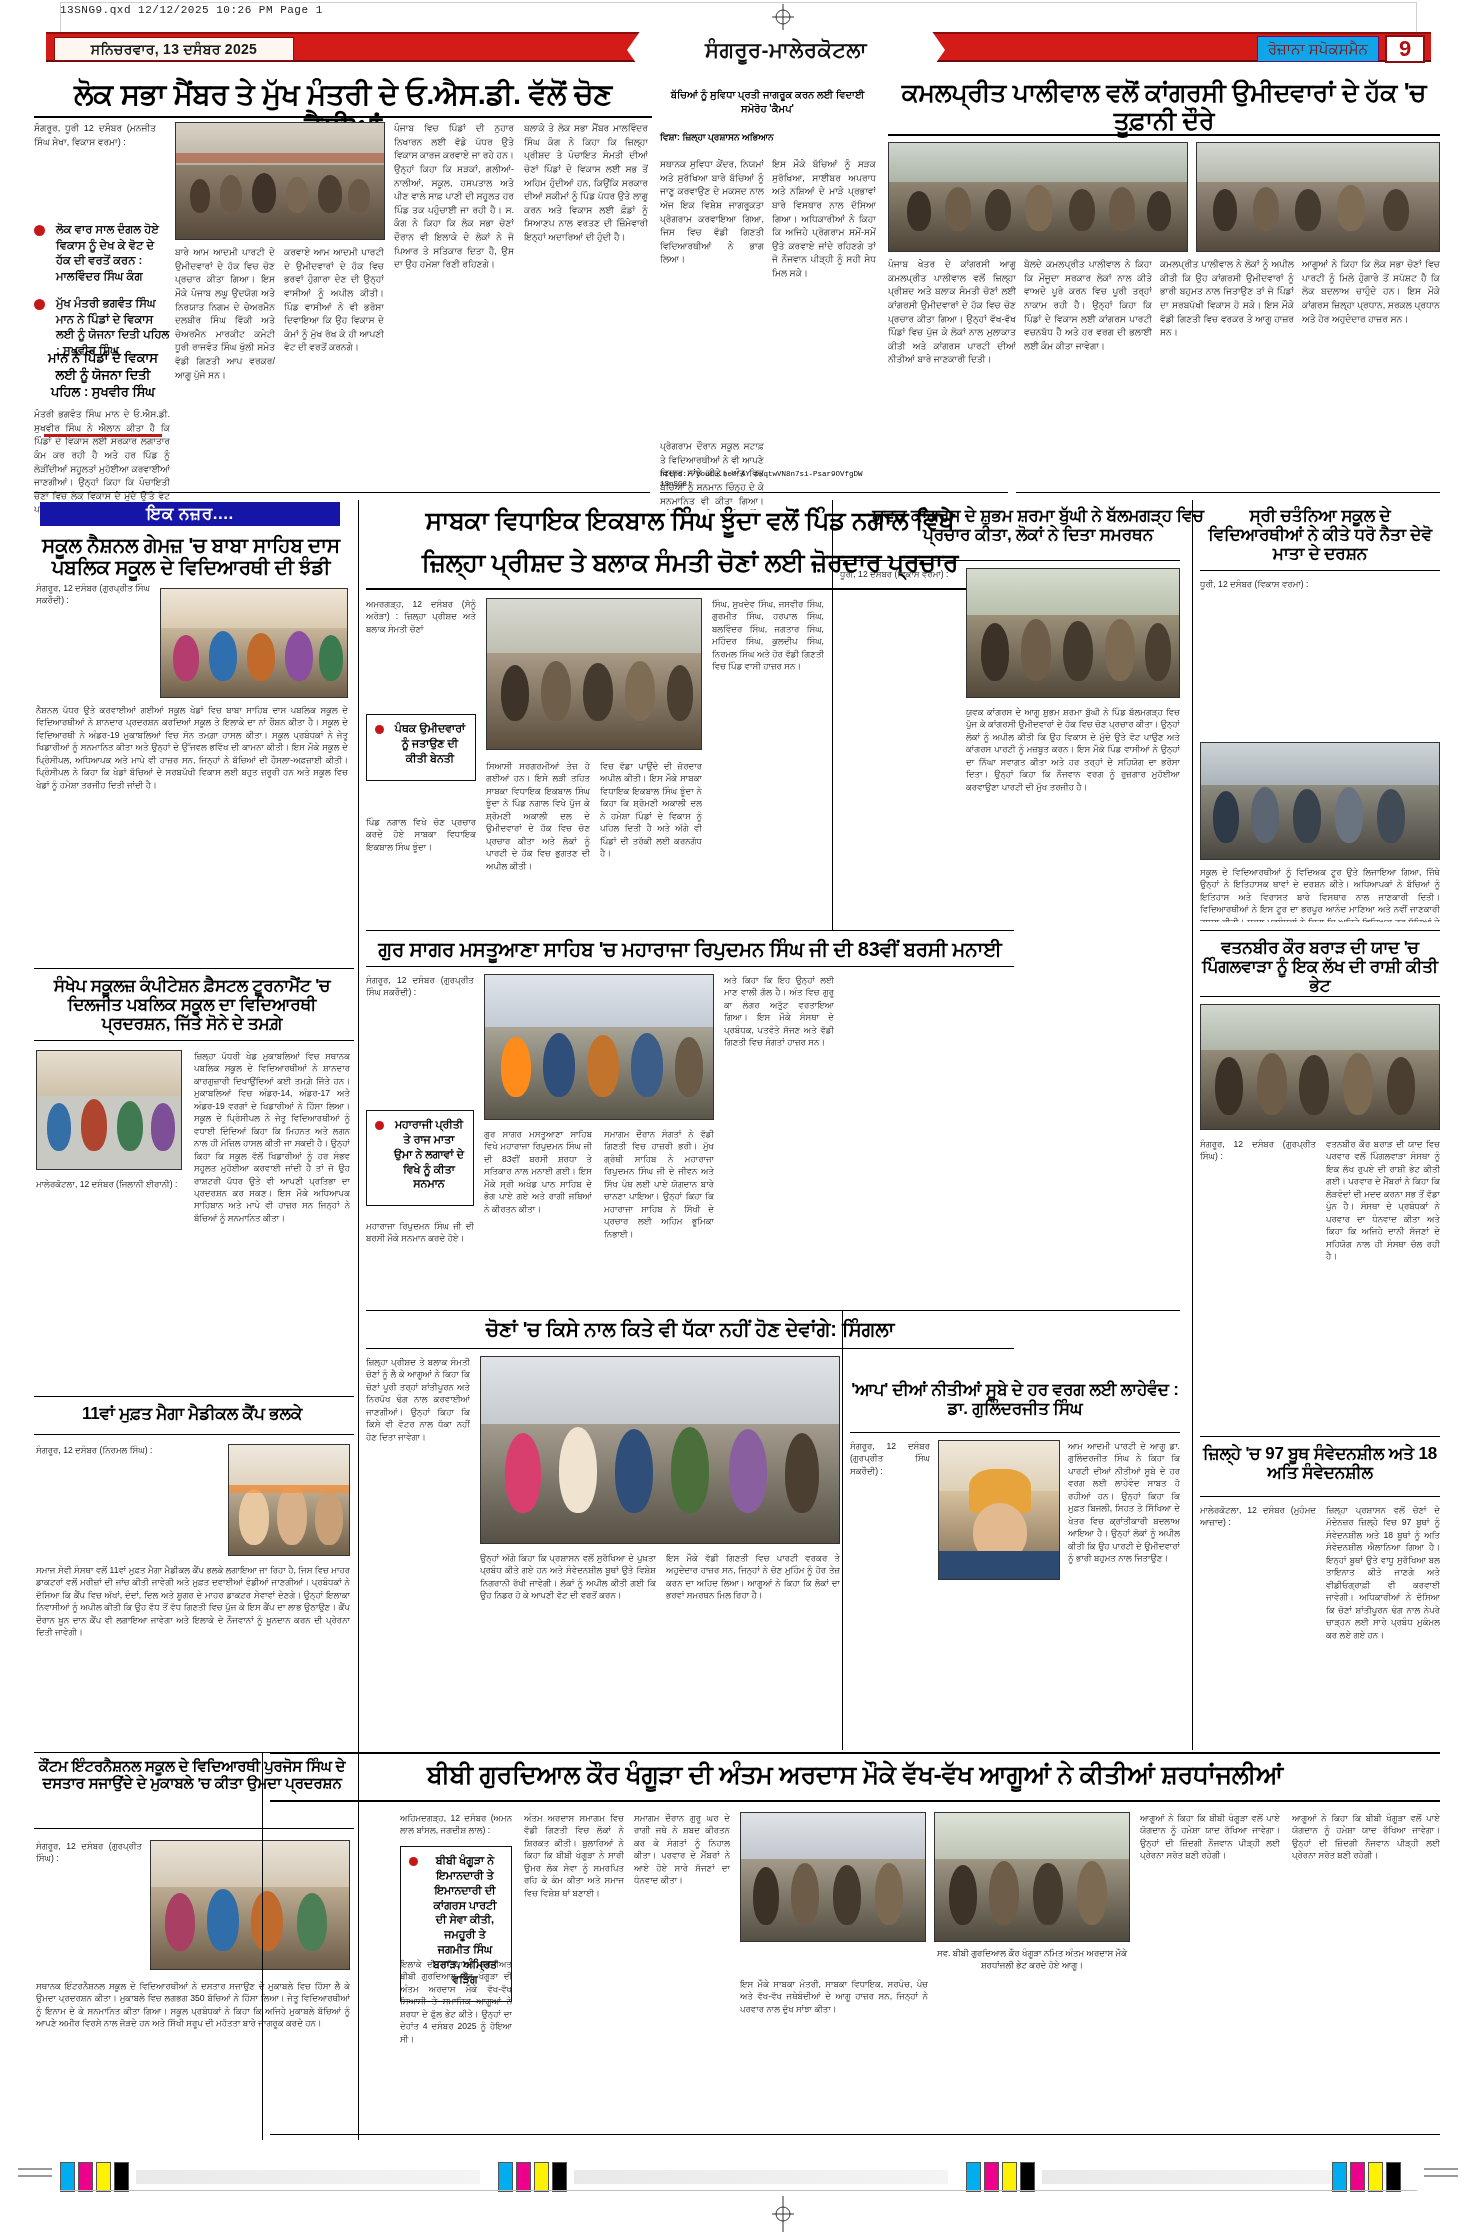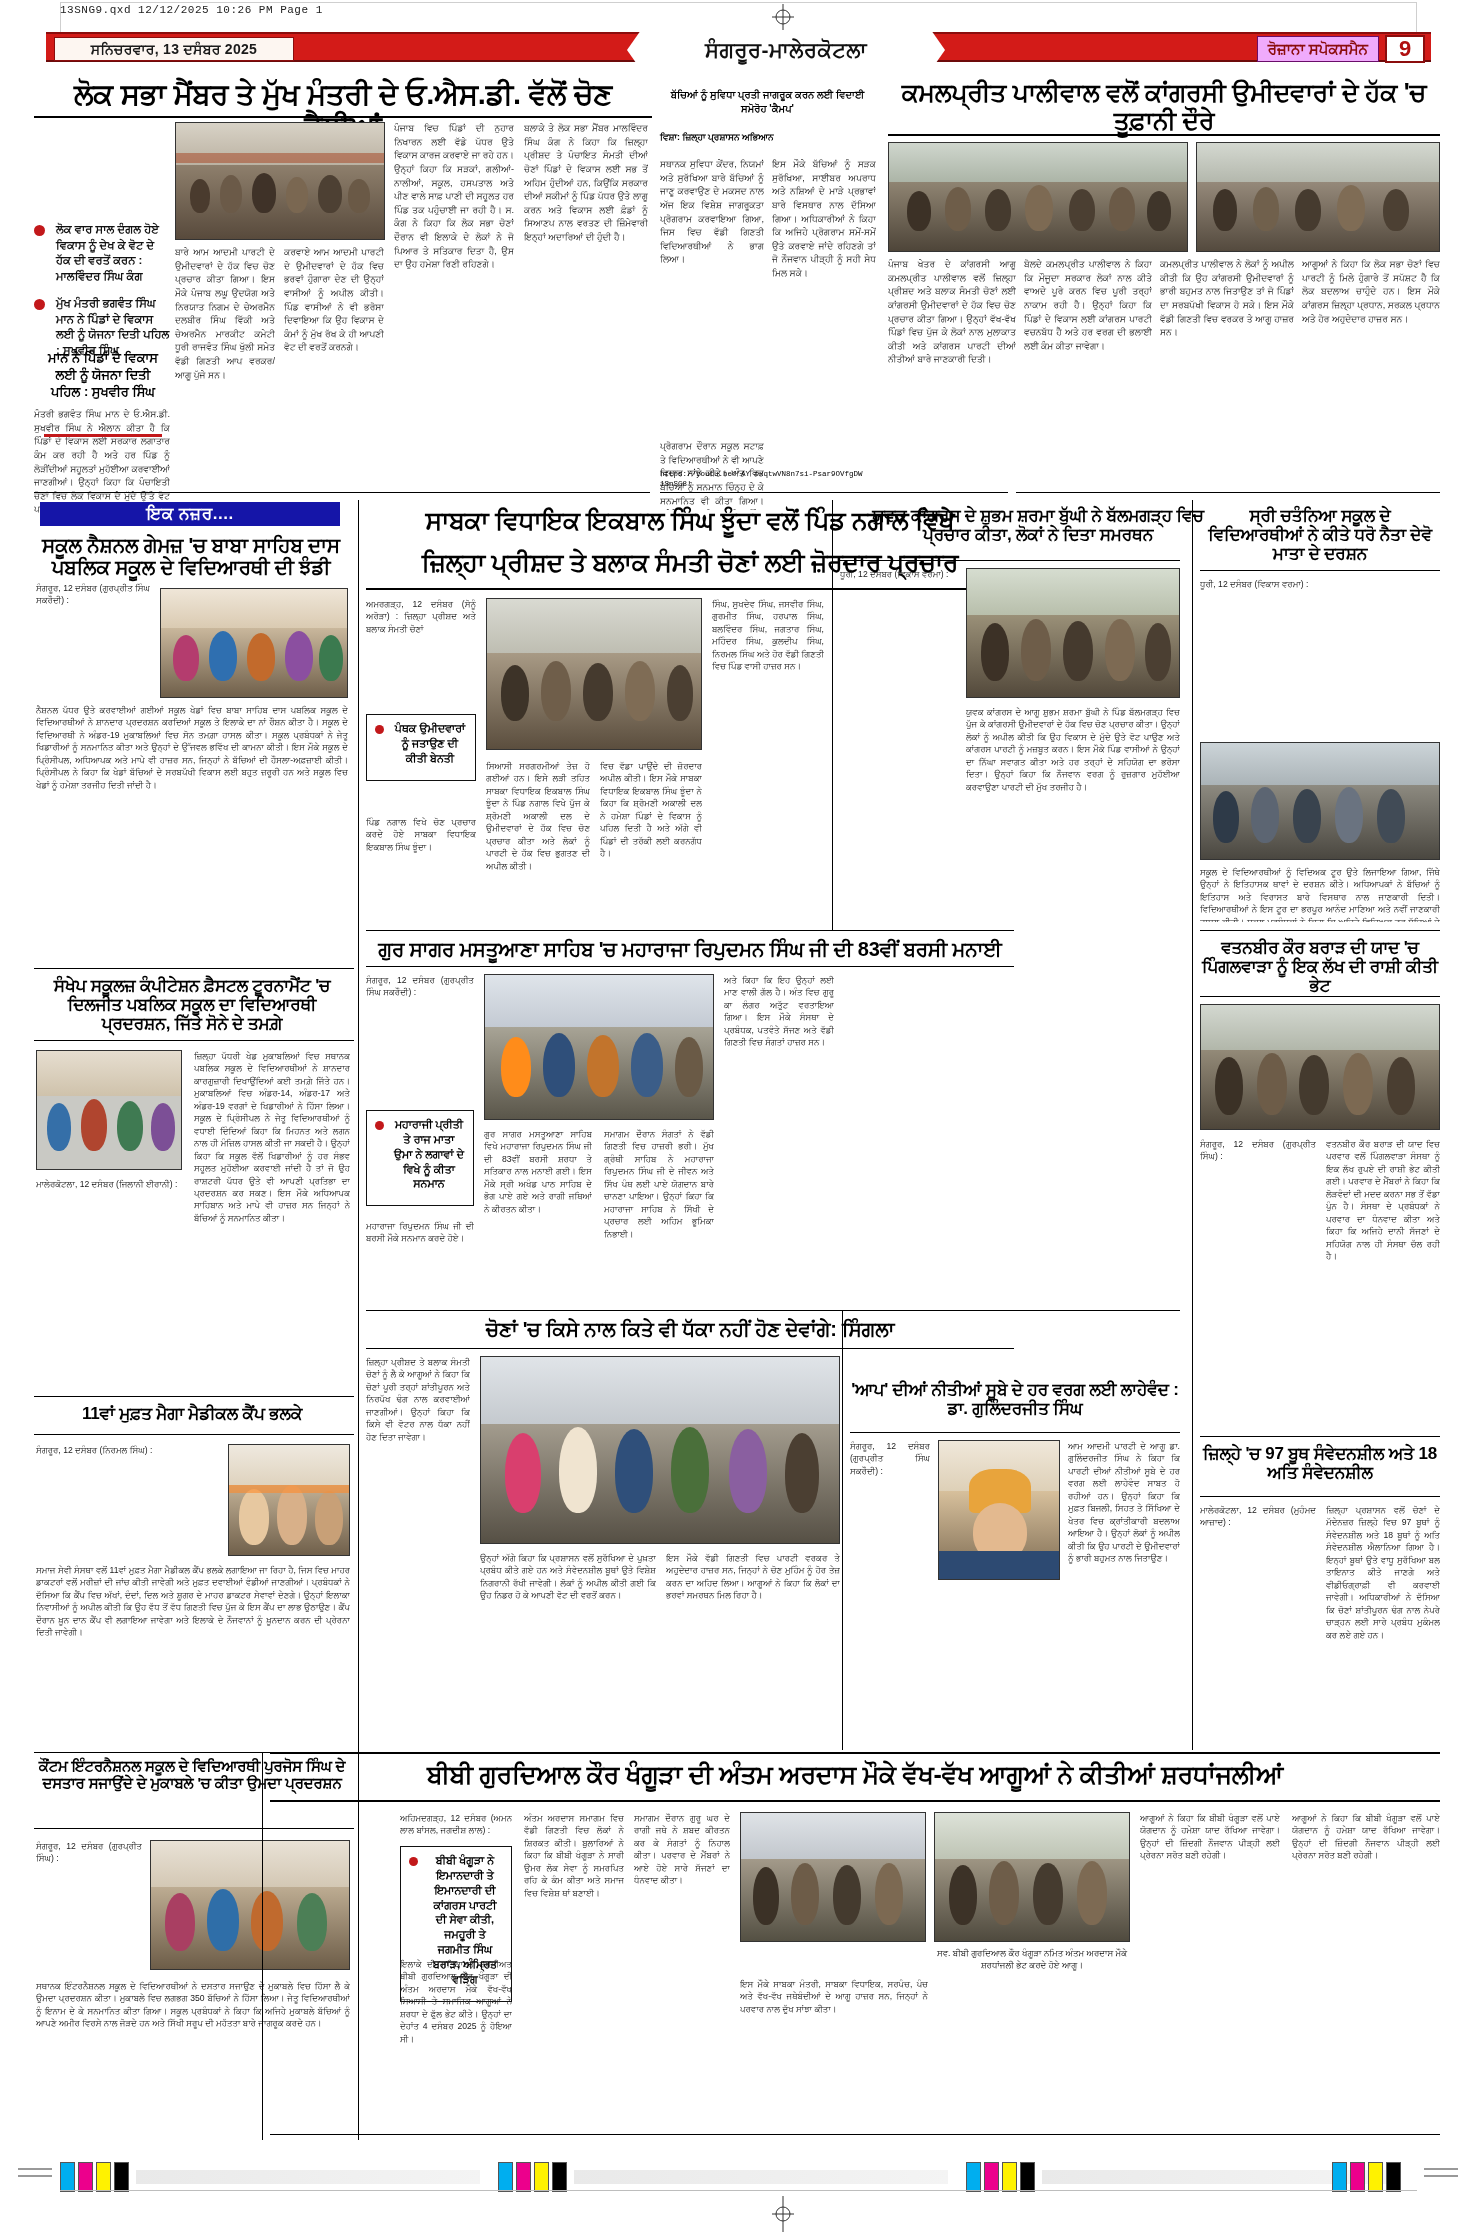--- a/index.html
+++ b/index.html
@@ -52,23 +52,23 @@
     content:""; position:absolute; top:0; width:0; height:0;
     border-top:20px solid transparent; border-bottom:20px solid transparent;
   }
   .masthead .center-plate::before { left:-14px; border-right:14px solid #fff; }
   .masthead .center-plate::after { right:-14px; border-left:14px solid #fff; }
   .masthead .center-plate span {
     font-size:21px; font-weight:bold; color:#111; letter-spacing:0.5px; white-space:nowrap;
   }
   .masthead .brand-box {
     position:absolute; right:52px; top:2px; height:26px;
-    background:#f0abfc; border:1px solid #6a0d6a;
+    background:#0ea5e9; border:1px solid #6a0d6a;
     display:flex; align-items:center; padding:0 10px;
-    font-size:15px; font-weight:bold; color:#8b0d0d;
+    font-size:15px; font-weight:normal; color:#8b0d0d;
   }
   .masthead .pageno {
     position:absolute; right:6px; top:1px; width:40px; height:28px;
     background:#fff; border:2px solid #8b0d0d;
     display:flex; align-items:center; justify-content:center;
     font-size:22px; font-weight:bold; color:#b01010;
   }
 
   
   .col-rule { position:absolute; background:#000; width:1px; }
@@ -178,20 +178,21 @@
 
   <div class="hl lead" style="left:34px; top:78px; width:618px;">ਲੋਕ ਸਭਾ ਮੈਂਬਰ ਤੇ ਮੁੱਖ ਮੰਤਰੀ ਦੇ ਓ.ਐਸ.ਡੀ. ਵੱਲੋਂ ਚੋਣ ਰੈਲੀਆਂ</div>
   <div class="hrule2" style="left:34px; top:116px; width:618px;"></div>
 
   <div class="hl big" style="left:888px; top:78px; width:552px;">ਕਮਲਪ੍ਰੀਤ ਪਾਲੀਵਾਲ ਵਲੋਂ ਕਾਂਗਰਸੀ ਉਮੀਦਵਾਰਾਂ ਦੇ ਹੱਕ 'ਚ ਤੂਫ਼ਾਨੀ ਦੌਰੇ</div>
   <div class="hrule2" style="left:888px; top:134px; width:552px;"></div>
 
   <div style="position:absolute; left:660px; top:88px; width:215px; font-size:10px; font-weight:bold; line-height:1.35; text-align:center;">ਬੱਚਿਆਂ ਨੂੰ ਸੁਵਿਧਾ ਪ੍ਰਤੀ ਜਾਗਰੂਕ ਕਰਨ ਲਈ ਵਿਦਾਈ ਸਮੋਰੋਹ 'ਕੈਮਪ'</div>
   <div style="position:absolute; left:660px; top:132px; width:215px; font-size:9px; font-weight:bold; text-align:left;">ਵਿਸ਼ਾ: ਜ਼ਿਲ੍ਹਾ ਪ੍ਰਸ਼ਾਸਨ ਅਭਿਆਨ</div>
 
+  <div class="body-txt" style="left:34px; top:122px; width:122px; height:170px;">ਸੰਗਰੂਰ, ਧੂਰੀ 12 ਦਸੰਬਰ (ਮਨਜੀਤ ਸਿੰਘ ਸੇਖਾ, ਵਿਕਾਸ ਵਰਮਾ) :</div>
 
   <div class="bullets" style="left:34px; top:222px; width:136px;">
     <div class="bi">ਲੋਕ ਵਾਰ ਸਾਲ ਦੰਗਲ ਹੋਏ ਵਿਕਾਸ ਨੂੰ ਦੇਖ ਕੇ ਵੋਟ ਦੇ ਹੱਕ ਦੀ ਵਰਤੋਂ ਕਰਨ : ਮਾਲਵਿੰਦਰ ਸਿੰਘ ਕੰਗ</div>
     <div class="bi">ਮੁੱਖ ਮੰਤਰੀ ਭਗਵੰਤ ਸਿੰਘ ਮਾਨ ਨੇ ਪਿੰਡਾਂ ਦੇ ਵਿਕਾਸ ਲਈ ਨੂੰ ਯੋਜਨਾ ਦਿਤੀ ਪਹਿਲ : ਸੁਖਵੀਰ ਸਿੰਘ</div>
   </div>
 
   <div class="body-txt" style="left:34px; top:408px; width:136px; height:115px;">ਮੰਤਰੀ ਭਗਵੰਤ ਸਿੰਘ ਮਾਨ ਦੇ ਓ.ਐਸ.ਡੀ. ਸੁਖਵੀਰ ਸਿੰਘ ਨੇ ਐਲਾਨ ਕੀਤਾ ਹੈ ਕਿ ਪਿੰਡਾਂ ਦੇ ਵਿਕਾਸ ਲਈ ਸਰਕਾਰ ਲਗਾਤਾਰ ਕੰਮ ਕਰ ਰਹੀ ਹੈ ਅਤੇ ਹਰ ਪਿੰਡ ਨੂੰ ਲੋੜੀਂਦੀਆਂ ਸਹੂਲਤਾਂ ਮੁਹੱਈਆ ਕਰਵਾਈਆਂ ਜਾਣਗੀਆਂ। ਉਨ੍ਹਾਂ ਕਿਹਾ ਕਿ ਪੰਚਾਇਤੀ ਚੋਣਾਂ ਵਿਚ ਲੋਕ ਵਿਕਾਸ ਦੇ ਮੁੱਦੇ ਉੱਤੇ ਵੋਟ ਪਾਉਣ।</div>
 
   <div class="photo" style="left:175px; top:122px; width:210px; height:118px;">
     <div class="sky" style="background:linear-gradient(180deg,#d8d2c6,#b9b0a0);"></div>

